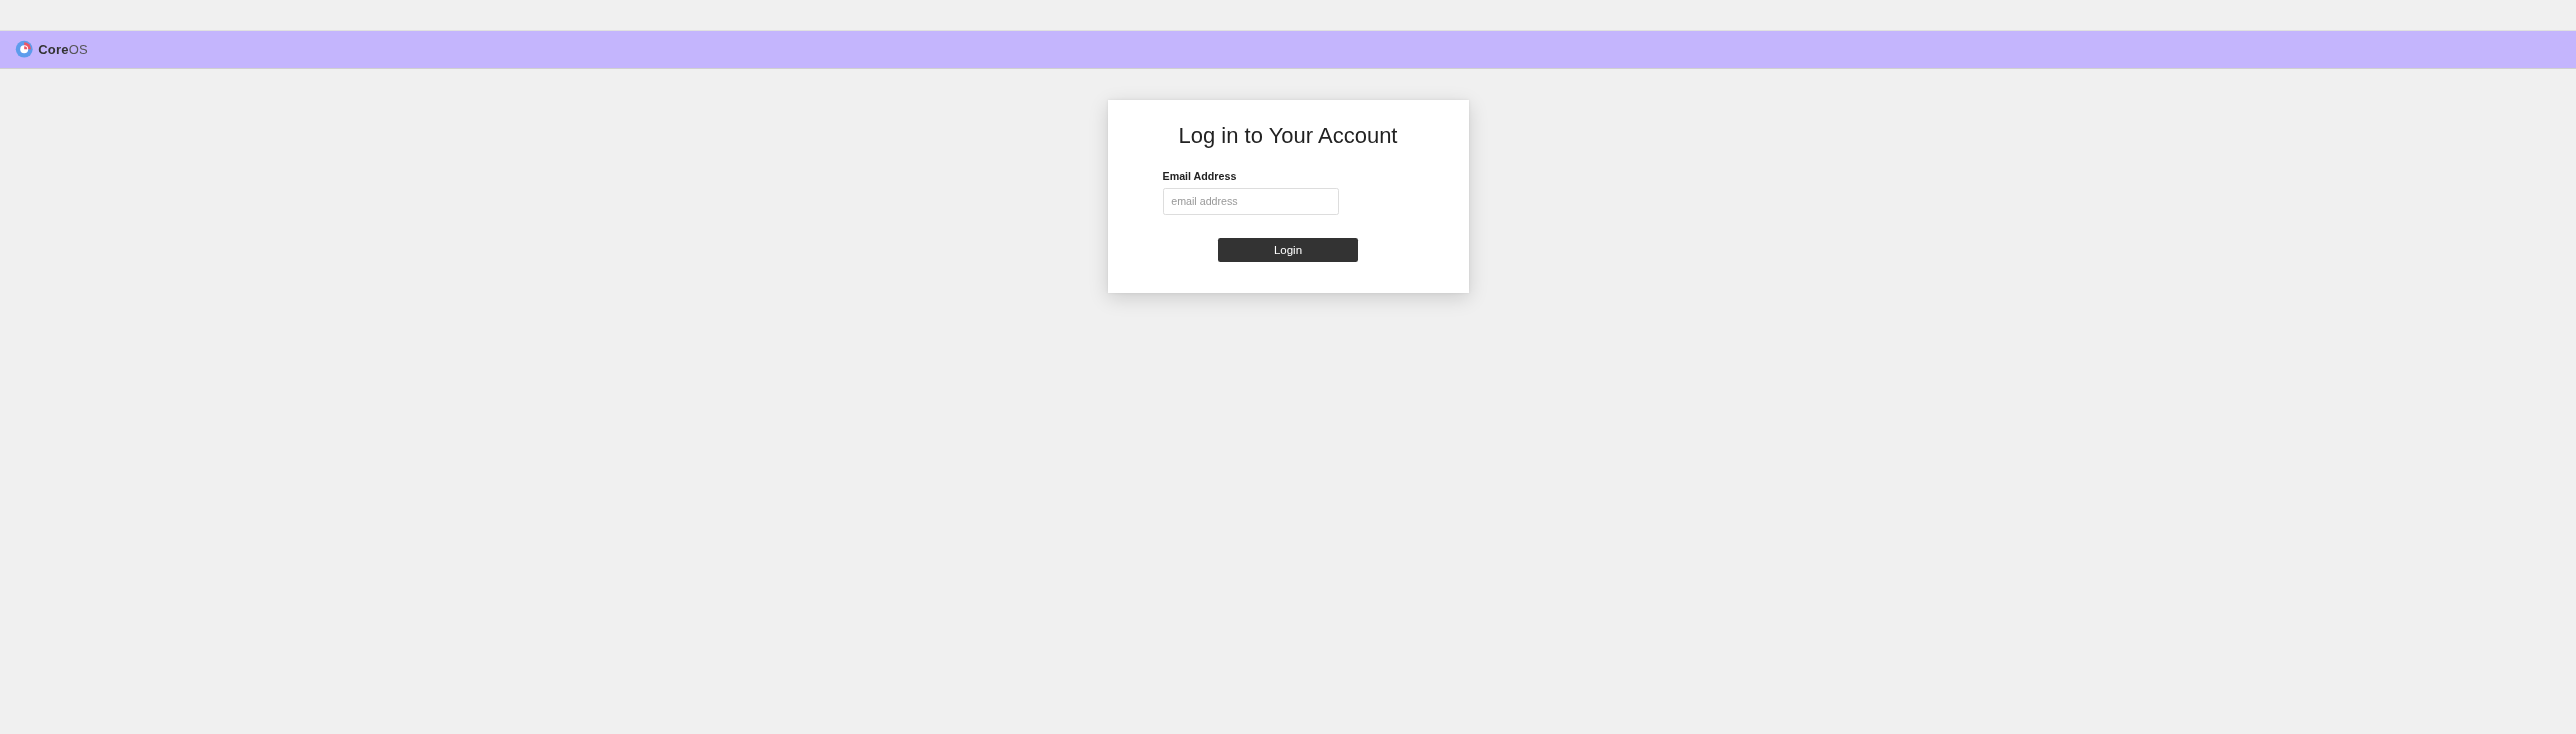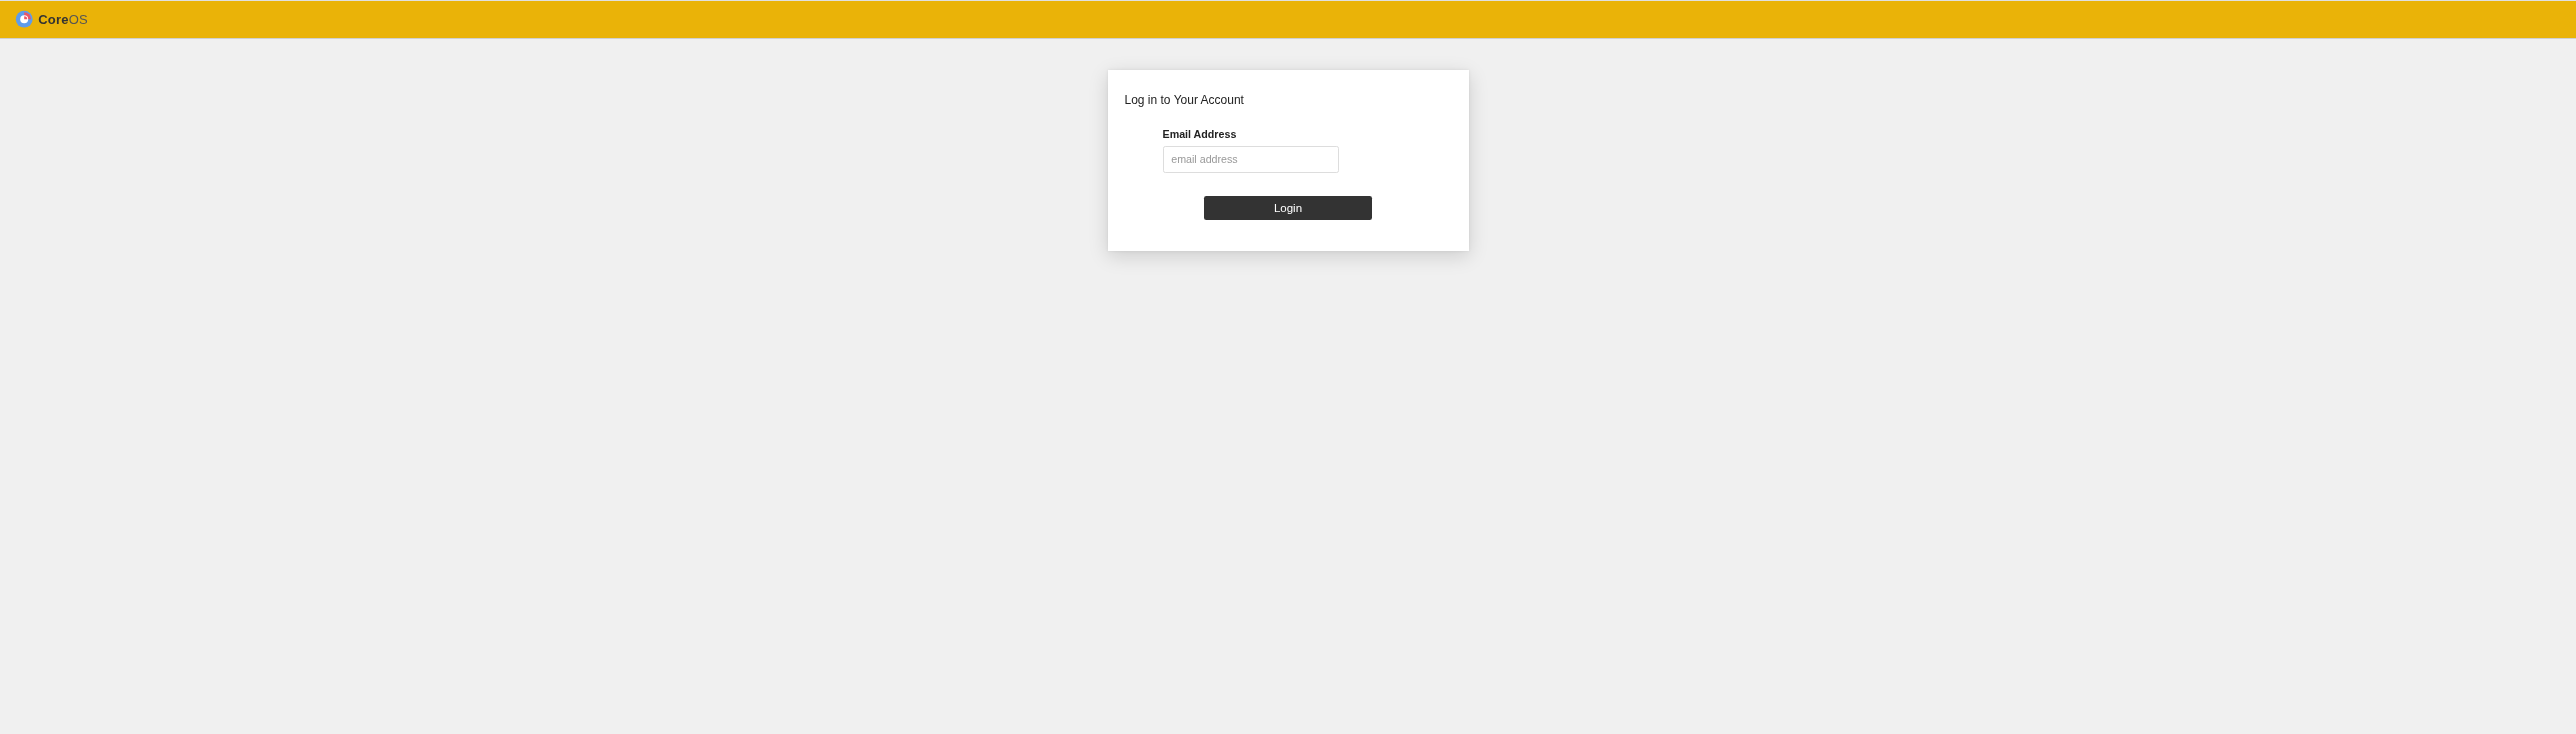--- a/index.html
+++ b/index.html
@@ -6,26 +6,27 @@
       margin: 0;
       padding: 0;
       box-sizing: border-box;
     }
     body {
       font-family: -apple-system, BlinkMacSystemFont, "Segoe UI", Helvetica, Arial, sans-serif;
       background: #f0f0f0;
       min-height: 100vh;
     }
     .header {
-      background: #eab308;
+      background: #c4b5fd;
       border-top: 0.8px solid #e0e0e0;
       border-bottom: 0.8px solid #d0d0d0;
       padding: 9.2px 15.3px;
       display: flex;
       align-items: center;
+      margin-top: 30px;
     }
     .logo-wrap {
       display: flex;
       align-items: center;
     }
     .logo-icon {
       width: 18.4px;
       height: 18.4px;
       margin-right: 4.6px;
     }
@@ -46,21 +47,22 @@
       justify-content: center;
       padding-top: 31px;
     }
     .card {
       background: #ffffff;
       width: 361px;
       padding: 23px 17px 31px 17px;
       box-shadow: 0 4.6px 18.4px rgba(0,0,0,0.15), 0 0 3.1px rgba(0,0,0,0.08);
     }
     .card-title {
-      font-size: 12px;
+      text-align: center;
+      font-size: 22px;
       font-weight: 400;
       color: #222;
       margin-bottom: 21.5px;
     }
     .form {
       padding: 0 38px;
     }
     .field-group {
       margin-bottom: 15.3px;
     }
@@ -78,21 +80,21 @@
       border: 0.8px solid #ddd;
       border-radius: 2.3px;
       color: #333;
       background: #fff;
     }
     .field-input::placeholder {
       color: #999;
     }
     .login-btn {
       display: block;
-      width: 168px;
+      width: 140px;
       margin: 23px auto 0 auto;
       padding: 6.1px 0;
       background: #333333;
       color: #fff;
       border: none;
       border-radius: 2.3px;
       font-size: 11.5px;
       cursor: pointer;
       text-align: center;
     }

